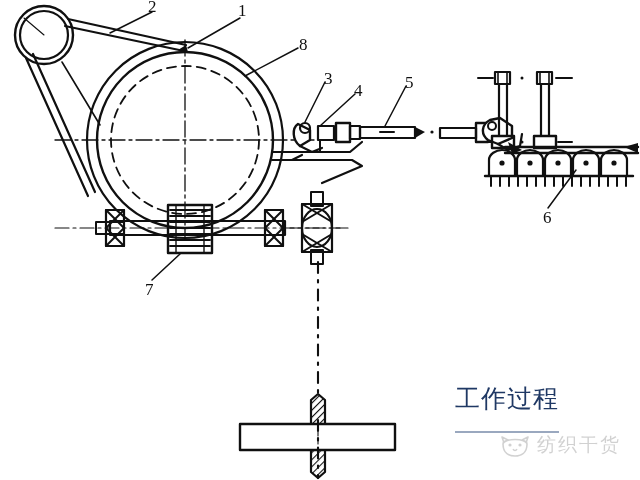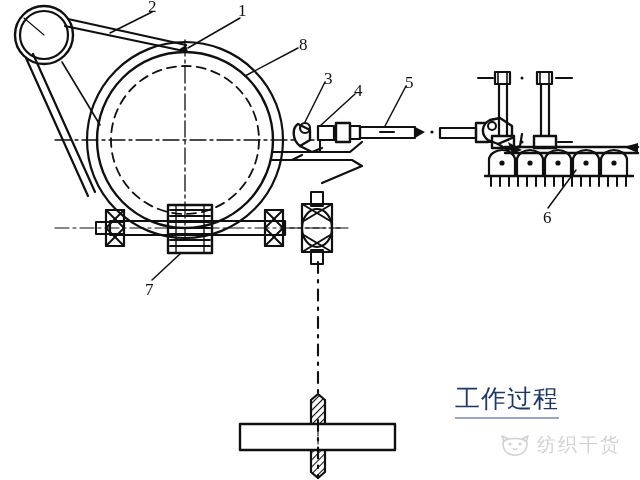--- a/index.html
+++ b/index.html
@@ -34,30 +34,30 @@
   }
   #caption {
     position: absolute;
     left: 455px;
     top: 382px;
     font-family: "DejaVu Sans", "Liberation Sans", sans-serif;
     font-size: 25px;
     letter-spacing: 1px;
     color: #1f3864;
     border-bottom: 2px solid #9aa8bf;
-    padding-bottom: 2px;
+    padding-bottom: 16px;
     white-space: nowrap;
     user-select: none;
   }
   #watermark {
     position: absolute;
     left: 500px;
     top: 432px;
     display: flex;
-    align-items: center;
+    align-items: flex-end;
     gap: 7px;
     opacity: 0.30;
     user-select: none;
   }
   #watermark .wm-text {
     font-family: "DejaVu Sans", "Liberation Sans", sans-serif;
     font-size: 19px;
     color: #6b6b6b;
     letter-spacing: 2px;
     white-space: nowrap;

